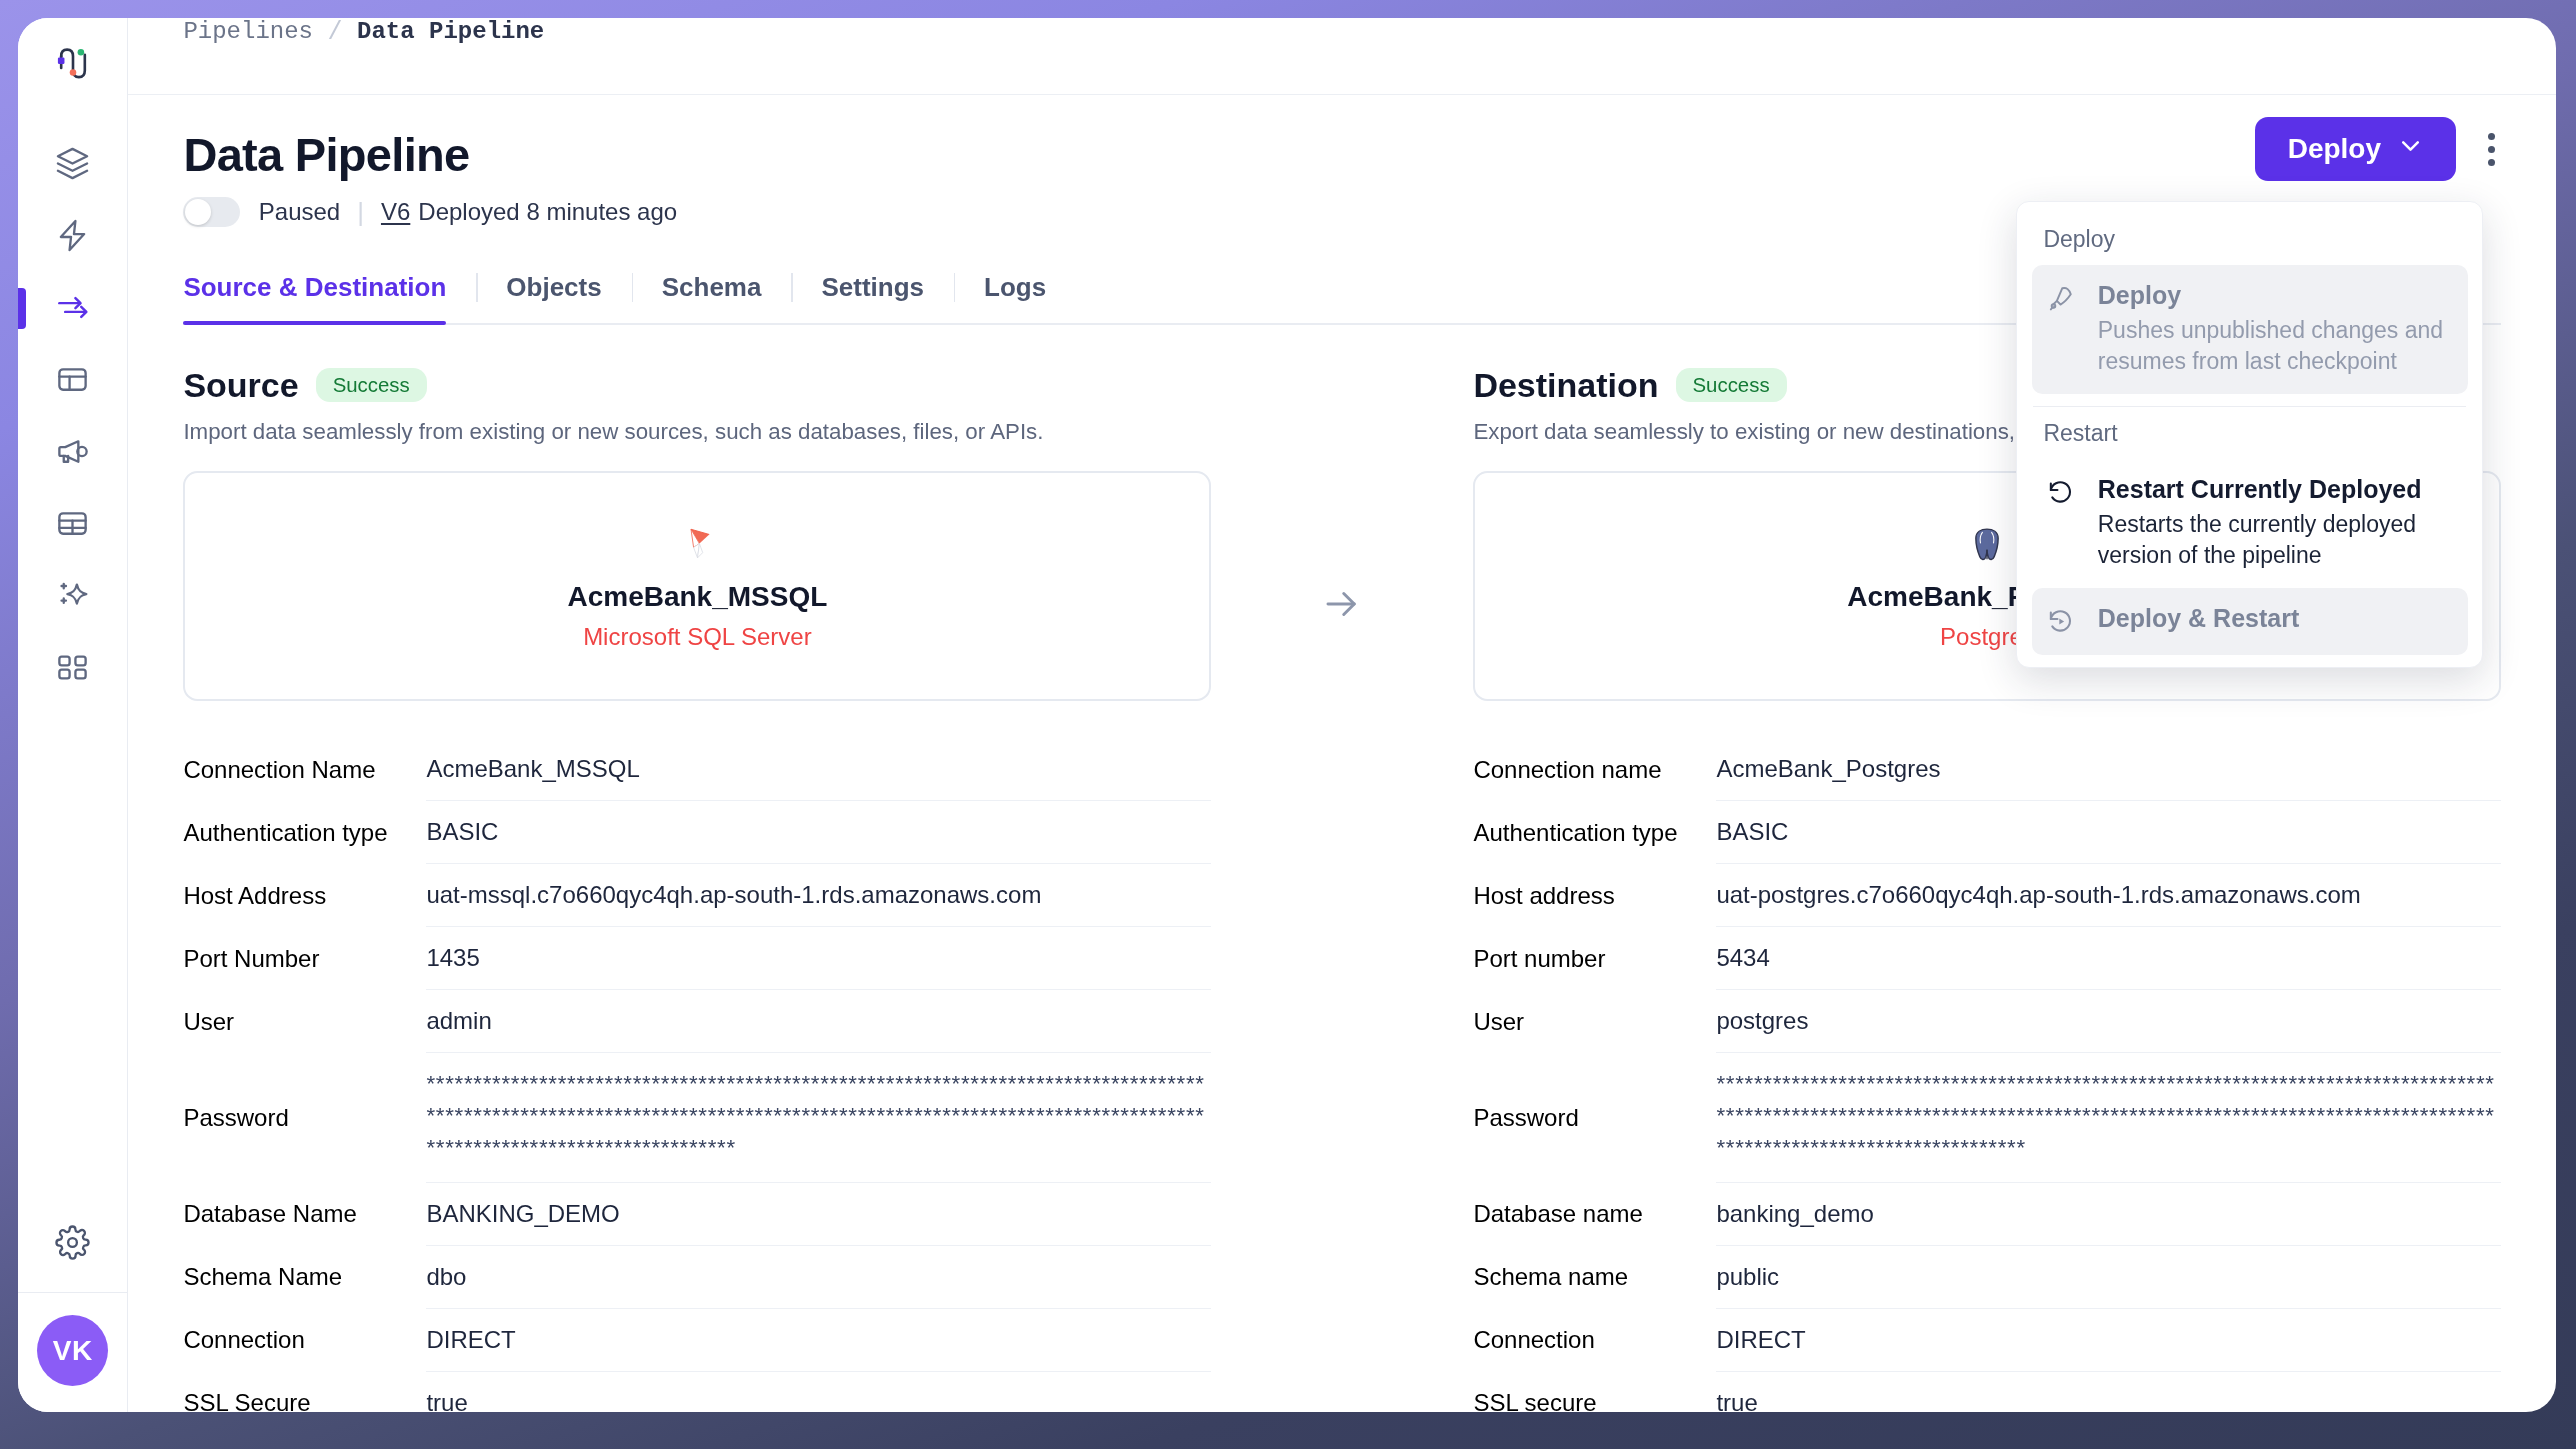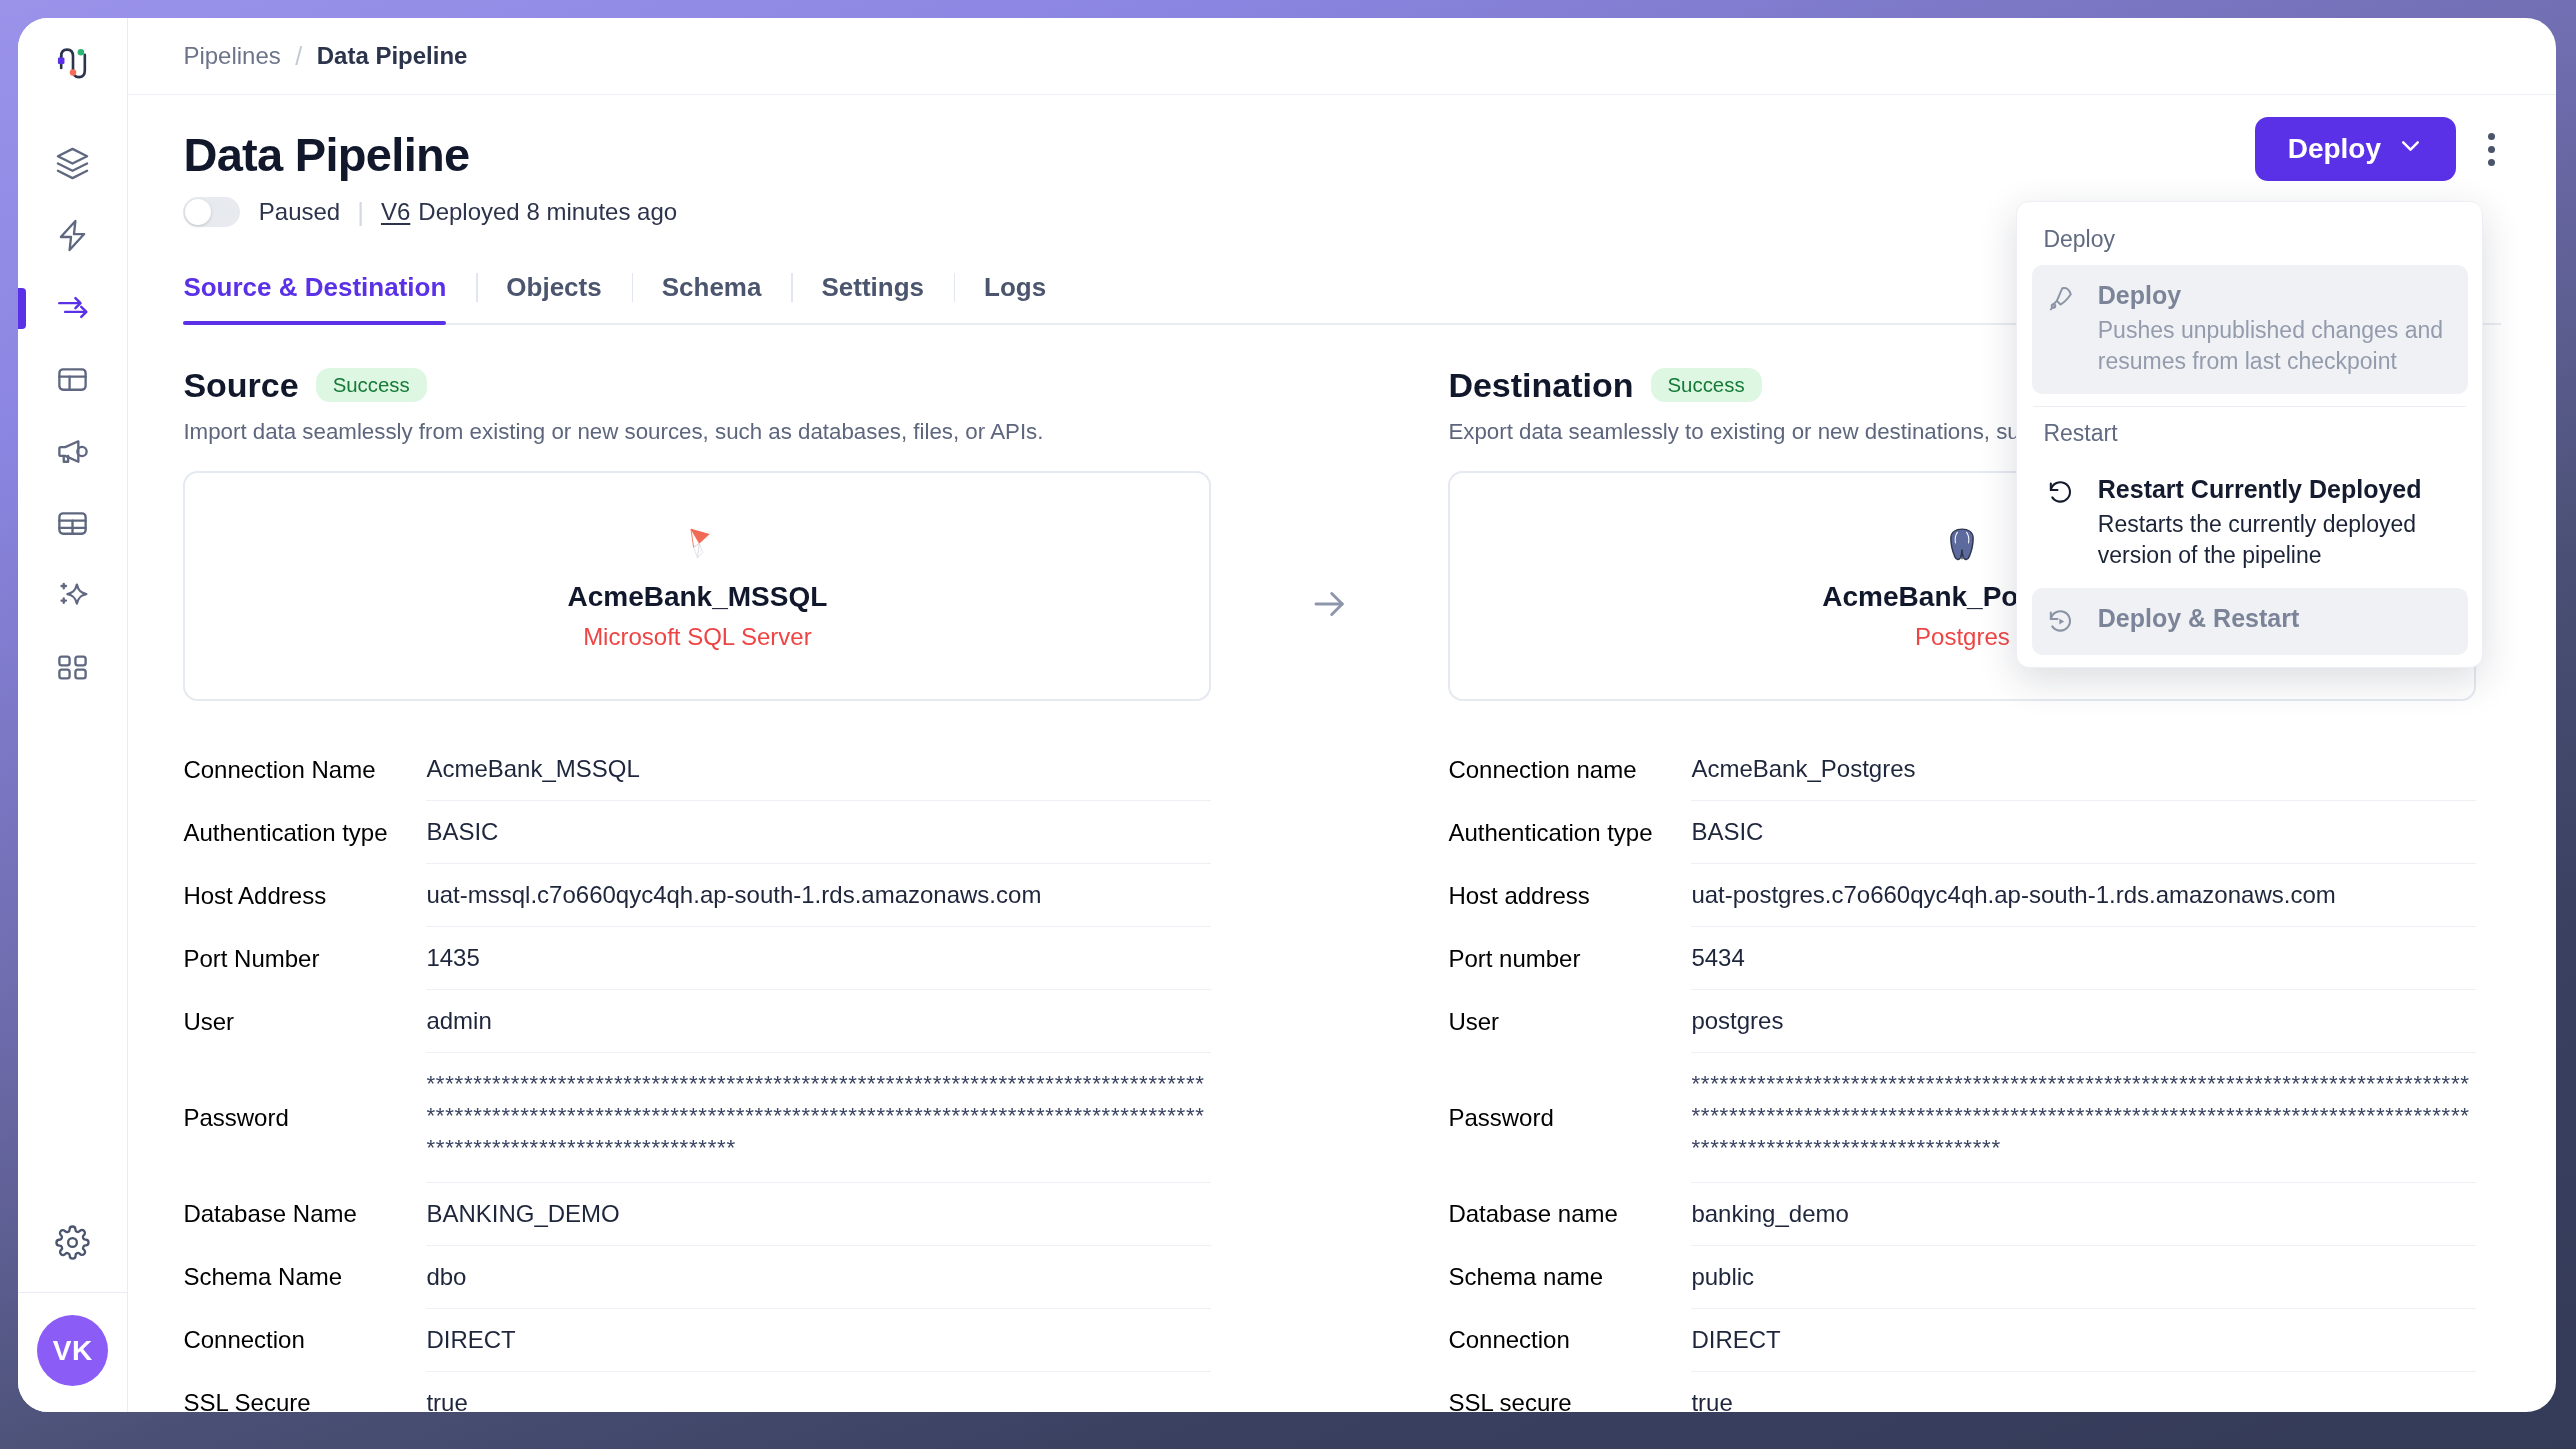--- a/index.html
+++ b/index.html
@@ -55,23 +55,24 @@
     font-size: 28px; font-weight: 700; letter-spacing: 0.7px;
     margin: 22.3px 0 26px 0;
   }
 
   
   #main { flex: 1; display: flex; flex-direction: column; min-width: 0; position: relative; }
 
   #breadcrumb-bar {
     height: 77px; flex: 0 0 77px;
     border-bottom: 1.3px solid #eceff4;
-    display: flex; align-items: center;
+    display: flex; 
     padding-left: 55px;
     font-size: 24px;
+    font-family: Liberation Mono, monospace;
   }
   #breadcrumb-bar .crumb { color: #6b7489; }
   #breadcrumb-bar .sep { color: #c3c9d6; margin: 0 14.5px; font-size: 25px; }
   #breadcrumb-bar .crumb-current { color: #2c344c; font-weight: 700; }
 
   #page-head { padding: 35px 55px 0 55px; }
   #page-title { font-size: 47px; font-weight: 700; color: #12182b; letter-spacing: -0.7px; line-height: 1.05; }
 
   #status-row { display: flex; align-items: center; margin-top: 17px; font-size: 24px; }
   .toggle {
@@ -124,21 +125,21 @@
     height: 64px; padding: 0 33px;
     display: flex; align-items: center; gap: 17px;
     cursor: pointer;
   }
   #kebab { display: flex; flex-direction: column; gap: 6px; padding: 10.5px 6.6px; cursor: pointer; }
   #kebab i { width: 7.2px; height: 7.2px; border-radius: 50%; background: #4a546b; display: block; }
 
   
   #content {
     flex: 1;
-    padding: 41px 80px 0 55px;
+    padding: 41px 55px 0 55px;
     display: flex;
     gap: 0;
     min-height: 0;
     position: relative;
   }
   .panel { width: 1028px; flex: 0 0 1028px; }
   .panel-gap { flex: 1; position: relative; }
   .arrow-mid {
     position: absolute; left: 50%; top: 217px; transform: translateX(-50%);
     color: #8d96ab;

